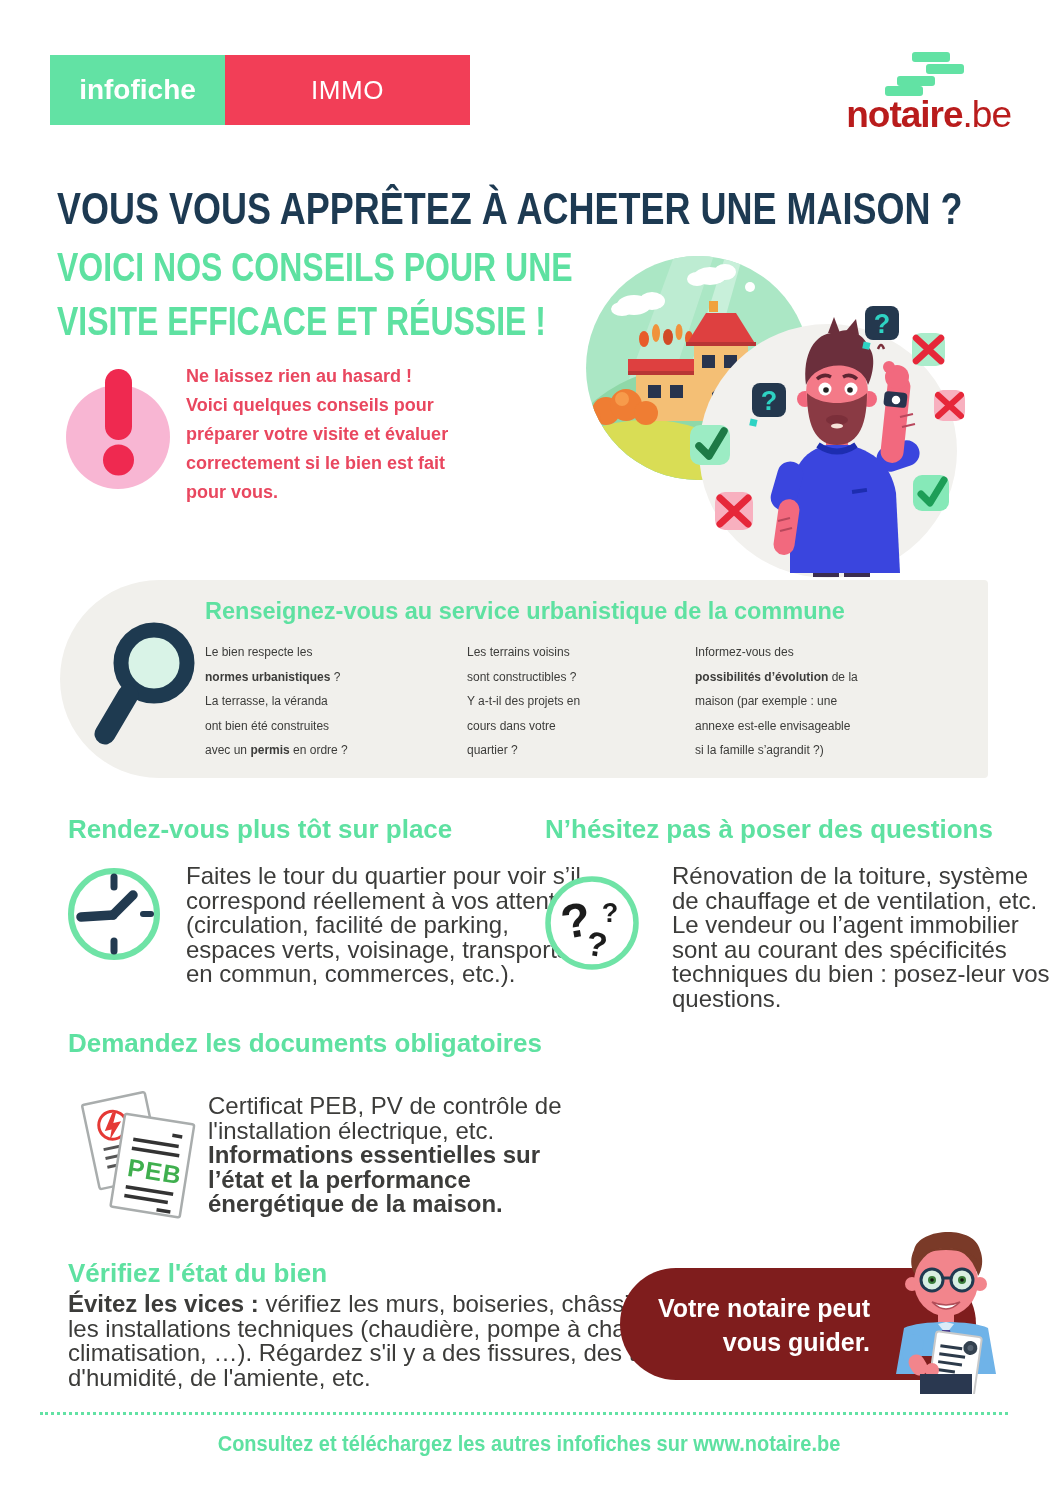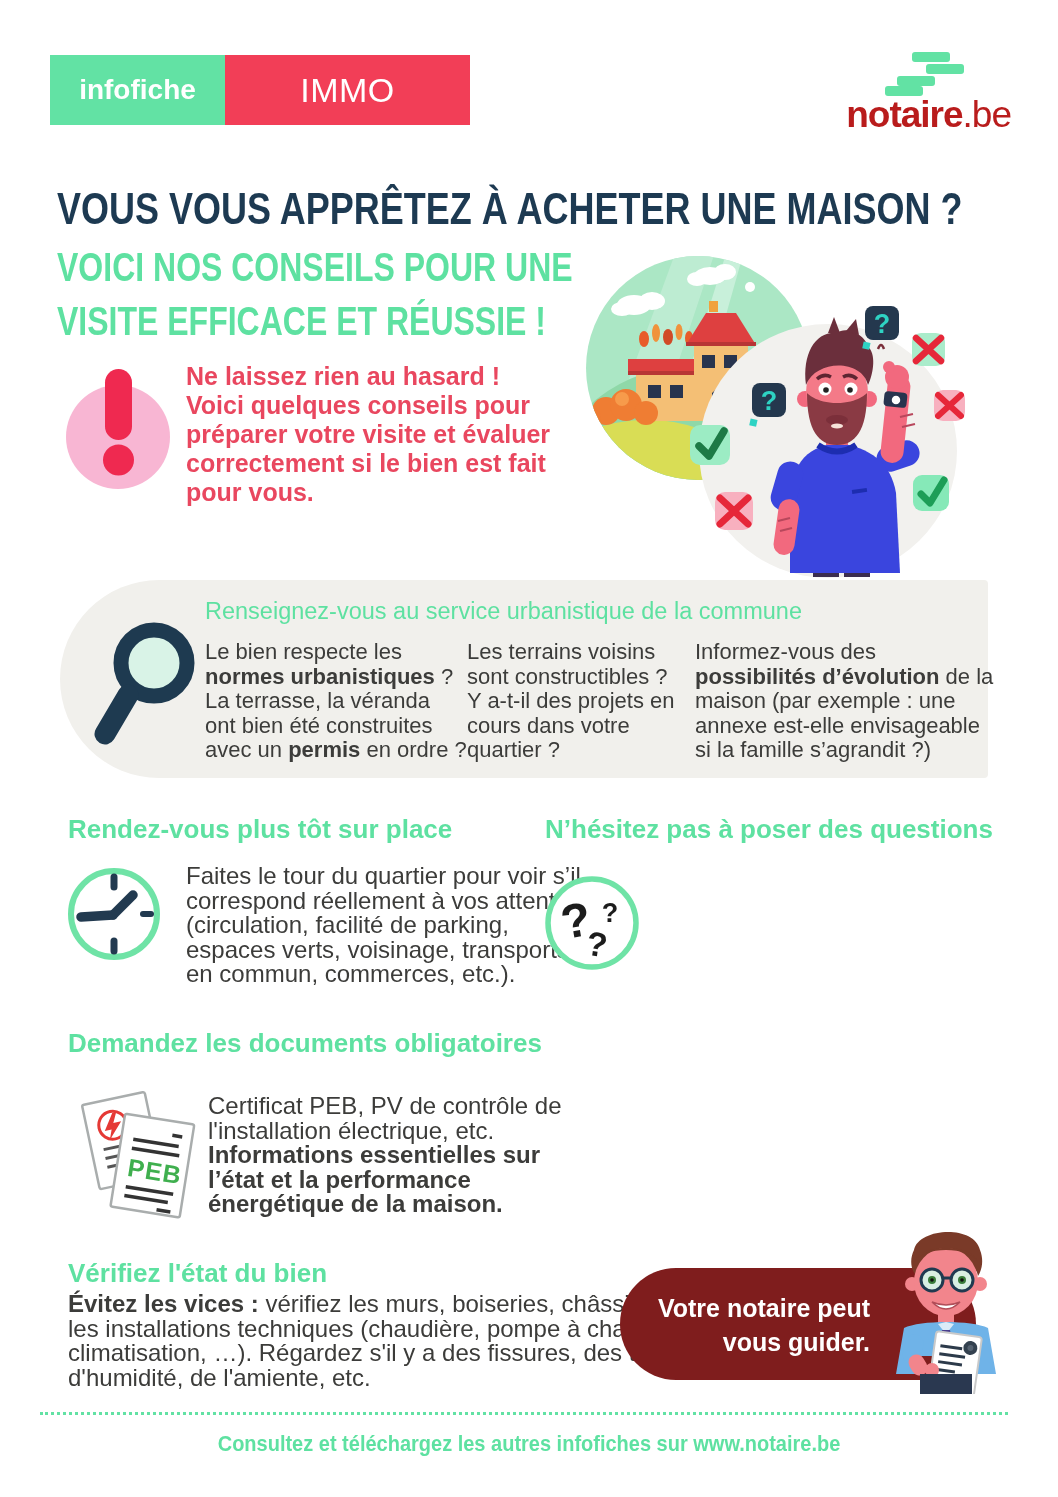--- a/index.html
+++ b/index.html
@@ -4,38 +4,38 @@
 <style>
   html,body{margin:0;padding:0;background:#fff;}
   .page{position:relative;width:1058px;height:1497px;background:#ffffff;overflow:hidden;
         font-family:"Liberation Sans",sans-serif;color:#3c3c3a;}
   .abs{position:absolute;}
   .b{font-weight:700;}
 
   
   .badge{display:flex;align-items:center;justify-content:center;color:#fff;}
   .badge-green{left:50px;top:55px;width:175px;height:70px;background:#62e2a4;font-size:28px;font-weight:700;}
-  .badge-red{left:225px;top:55px;width:245px;height:70px;background:#f23e57;font-size:34px;font-weight:400;letter-spacing:.5px;}
+  .badge-red{left:225px;top:55px;width:245px;height:70px;background:#f23e57;font-size:26px;font-weight:400;letter-spacing:.5px;}
   .logo{left:835px;top:44px;width:178px;height:92px;}
   .logo-bar{position:absolute;width:38px;height:10px;border-radius:3px;background:#62e2a4;}
   .logo-text{position:absolute;left:0;top:50px;width:176px;text-align:right;font-size:37px;color:#b91c1c;letter-spacing:-1px;white-space:pre;}
   .logo-main{font-weight:700;}
   .logo-tld{font-weight:400;}
 
   
   .title{left:57px;top:183px;width:1220px;font-size:45px;font-weight:700;color:#1d3a52;
          transform:scaleX(.8);transform-origin:left top;white-space:pre;letter-spacing:0;}
   .subtitle{left:57px;top:240px;width:1000px;font-size:40px;font-weight:700;color:#5ee1a1;
          line-height:54px;transform:scaleX(.8);transform-origin:left top;white-space:pre;}
-  .warning-text{left:186px;top:362px;width:360px;font-size:25px;font-weight:700;color:#e9475f;line-height:29px;white-space:pre;}
+  .warning-text{left:186px;top:362px;width:360px;font-size:18px;font-weight:700;color:#e9475f;line-height:29px;white-space:pre;}
 
   
   .panel{left:60px;top:580px;width:928px;height:198px;background:#f1f0ec;border-radius:99px 4px 4px 99px;}
-  .panel-heading{left:205px;top:598px;width:700px;font-size:23.5px;font-weight:400;color:#5ee1a1;white-space:pre;}
-  .col{top:640px;font-size:22px;line-height:24.6px;white-space:pre;}
+  .panel-heading{left:205px;top:598px;width:700px;font-size:23.5px;font-weight:700;color:#5ee1a1;white-space:pre;}
+  .col{top:640px;font-size:12px;line-height:24.6px;white-space:pre;}
   .col1{left:205px;width:255px;}
   .col2{left:467px;width:210px;}
   .col3{left:695px;width:290px;}
 
   
   .sec-heading{font-size:26px;font-weight:700;color:#5ee1a1;white-space:pre;line-height:31px;}
   .body-text{font-size:24px;line-height:24.6px;color:#3c3c3a;white-space:pre;}
 
   
   .cta-pill{left:620px;top:1268px;width:356px;height:112px;border-radius:56px;background:#7f1d1d;}
@@ -257,20 +257,26 @@
 espaces verts, voisinage, transports
 en commun, commerces, etc.).</span></div>
 
   <div class="abs sec-heading" style="left:545px;top:814px;">N’hésitez pas à poser des questions</div>
   <svg class="abs" style="left:543px;top:874px;" width="98" height="98" viewBox="0 0 98 98">
     <circle cx="49" cy="49" r="44" fill="#ffffff" stroke="#6fe3a6" stroke-width="5.5"></circle>
     <text x="33" y="63" font-size="48" font-weight="700" fill="#1c1c1c" text-anchor="middle" transform="rotate(-10 33 48)">?</text>
     <text x="67" y="48" font-size="27" font-weight="700" fill="#1c1c1c" text-anchor="middle">?</text>
     <text x="54" y="82" font-size="34" font-weight="700" fill="#1c1c1c" text-anchor="middle" transform="rotate(8 54 70)">?</text>
   </svg>
+  <div class="abs body-text" style="left:672px;top:864px;width:320px;"><span>Rénovation de la toiture, système
+de chauffage et de ventilation, etc.
+Le vendeur ou l’agent immobilier
+sont au courant des spécificités
+techniques du bien : posez-leur vos
+questions.</span></div>
 
   <div class="abs sec-heading" style="left:68px;top:1028px;">Demandez les documents obligatoires</div>
   <svg class="abs" style="left:76px;top:1078px;" width="130" height="158" viewBox="0 0 130 158">
     <g transform="rotate(-12 44 62)">
       <rect x="14" y="20" width="64" height="86" rx="2" fill="#ffffff" stroke="#a9adad" stroke-width="2.5"></rect>
       <circle cx="40" cy="46" r="14" fill="none" stroke="#e53935" stroke-width="3"></circle>
       <polygon points="42,34 31,50 38,50 34,60 49,44 41,44 46,34" fill="#e53935"></polygon>
       <line x1="26" y1="68" x2="58" y2="68" stroke="#555555" stroke-width="3"></line>
       <line x1="26" y1="77" x2="60" y2="77" stroke="#555555" stroke-width="3"></line>
       <line x1="26" y1="86" x2="52" y2="86" stroke="#555555" stroke-width="3"></line>

